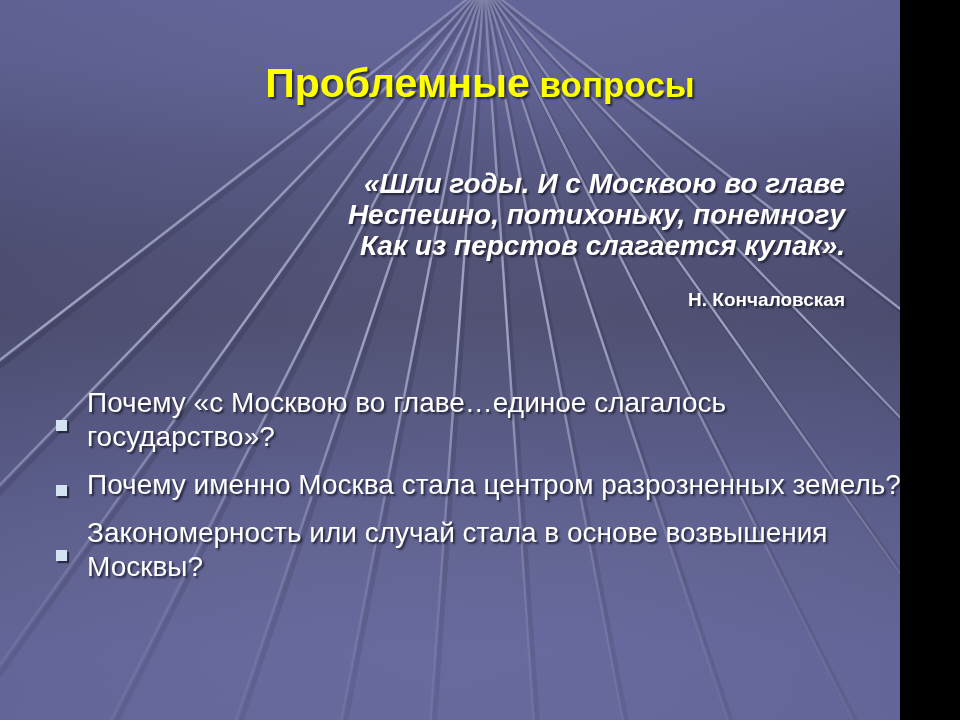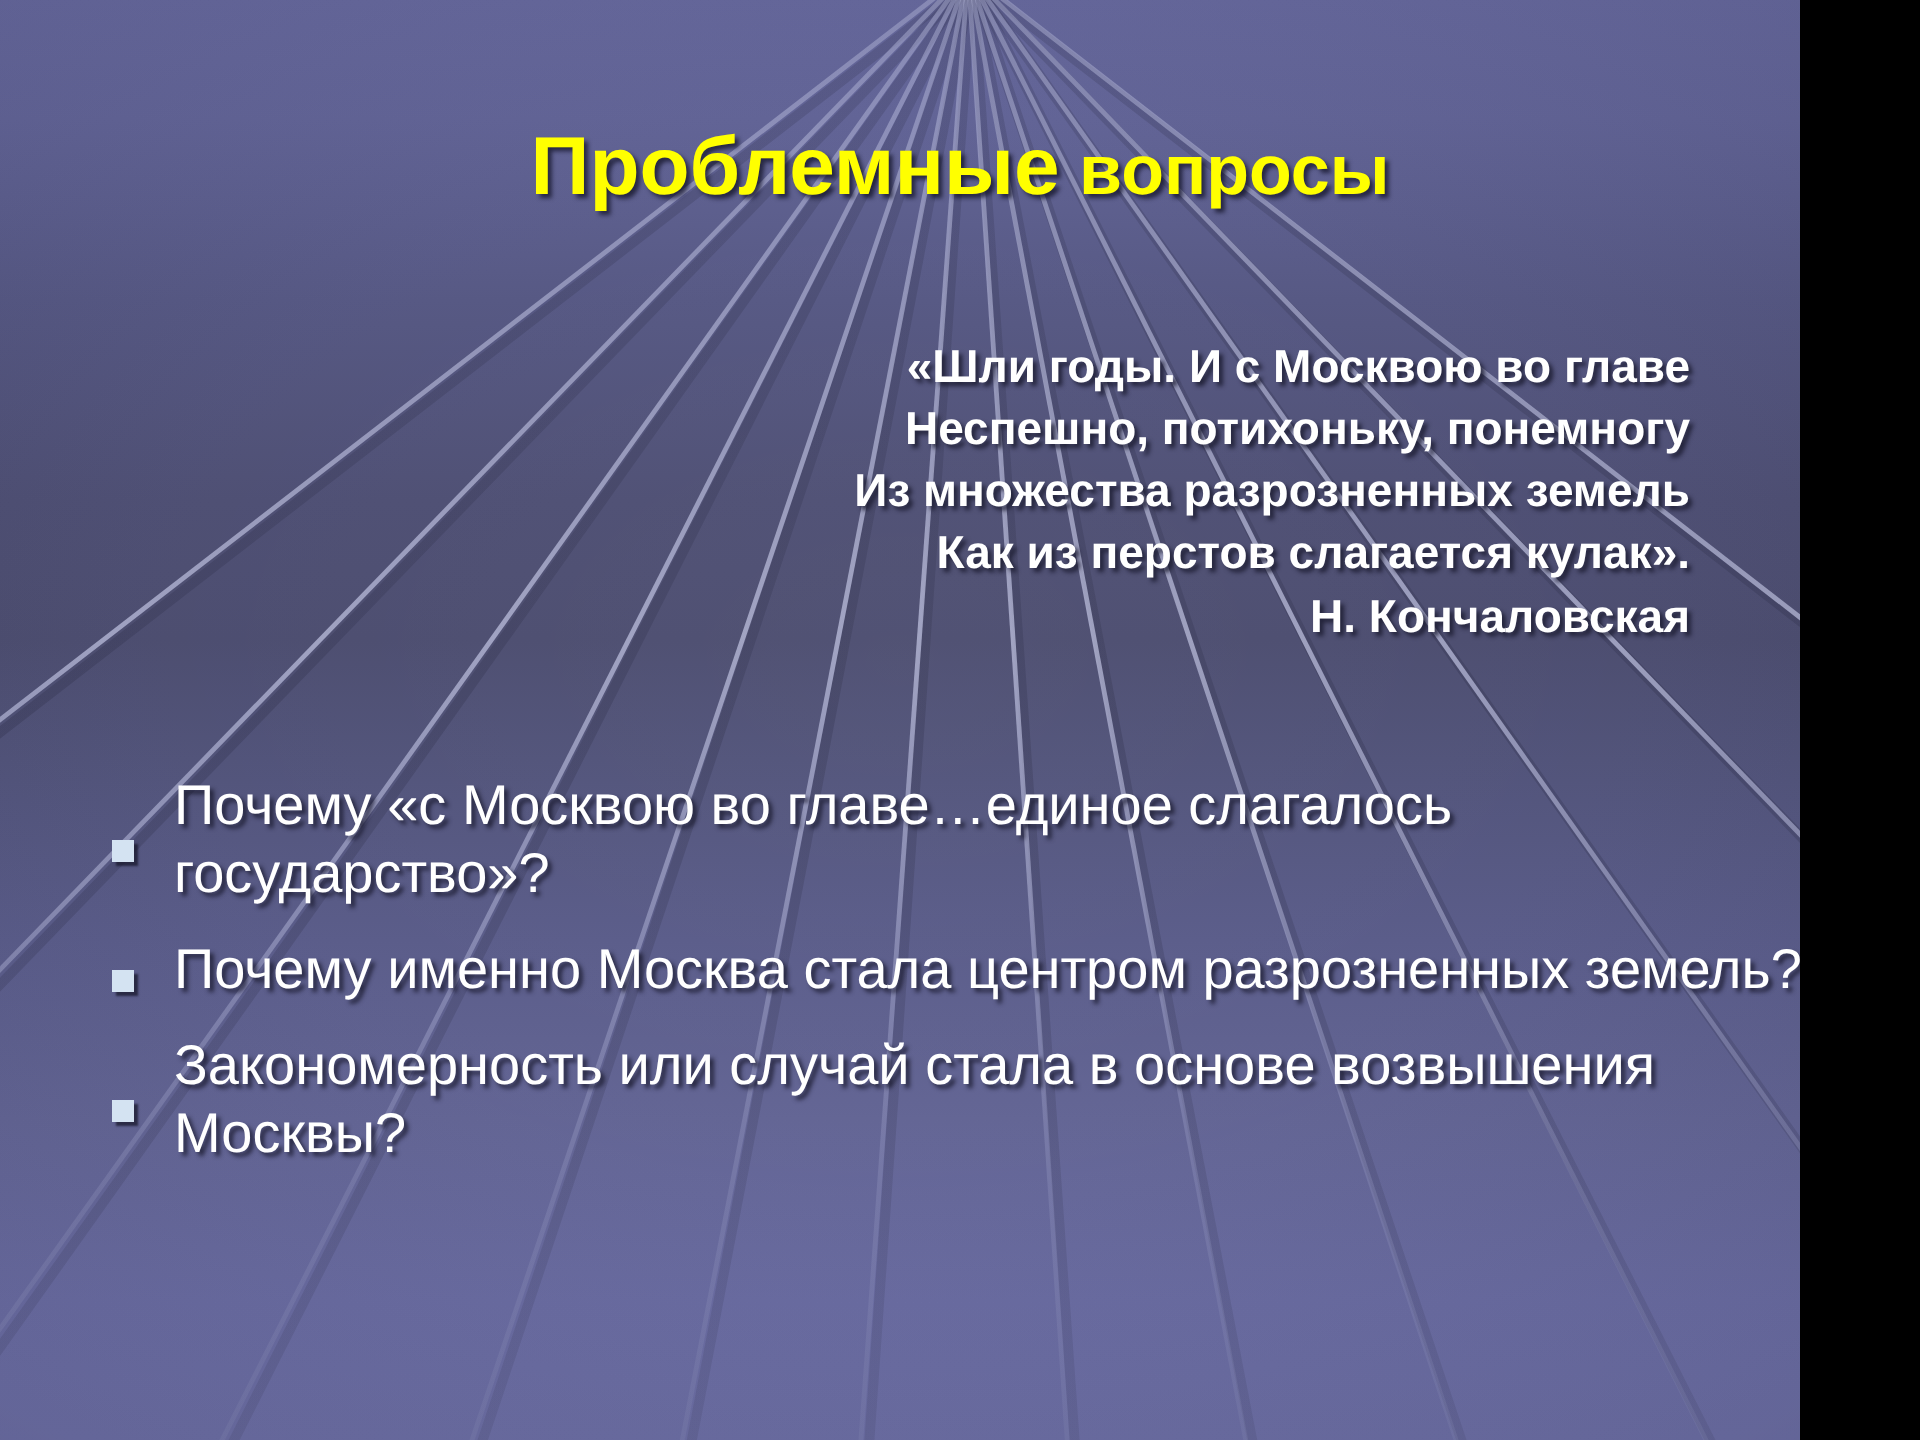--- a/index.html
+++ b/index.html
@@ -83,35 +83,37 @@
 
   
   .poem {
     position: absolute;
     right: 55px;
     top: 168px;
     width: 620px;
     text-align: right;
   }
   .poem-line {
-    font-size: 23px;
-    font-weight: bold;
+    font-size: 28px;
+    font-weight: bold;
+    font-style: italic;
     color: #ffffff;
     line-height: 31px;
     white-space: nowrap;
     text-shadow: 2px 2px 2px rgba(25,25,45,0.8);
   }
   .poem-author {
-    font-size: 23px;
+    font-size: 19px;
     font-weight: bold;
     font-style: normal;
     color: #ffffff;
     line-height: 33px;
     white-space: nowrap;
     text-shadow: 2px 2px 2px rgba(25,25,45,0.8);
+    margin-top: 22px;
   }
 
   
   .bullets {
     position: absolute;
     left: 56px;
     top: 386px;
     width: 850px;
   }
   .bullet-item {
@@ -232,21 +234,20 @@
 
   <div class="bg-layer bg-vignette"></div>
 
   <div class="title-block">
     <span class="title-a">Проблемные</span><span class="title-b"> вопросы</span>
   </div>
 
   <div class="poem">
     <div class="poem-line">«Шли годы. И с Москвою во главе</div>
     <div class="poem-line">Неспешно, потихоньку, понемногу</div>
-    <div class="poem-line">Из множества  разрозненных земель</div>
     <div class="poem-line">Как из перстов слагается кулак».</div>
     <div class="poem-author">Н. Кончаловская</div>
   </div>
 
   <div class="bullets">
 
     <div class="bullet-item">
       <span class="bullet-marker"></span>
       <span class="bullet-text">Почему «с Москвою во главе…единое слагалось государство»?</span>
     </div>

